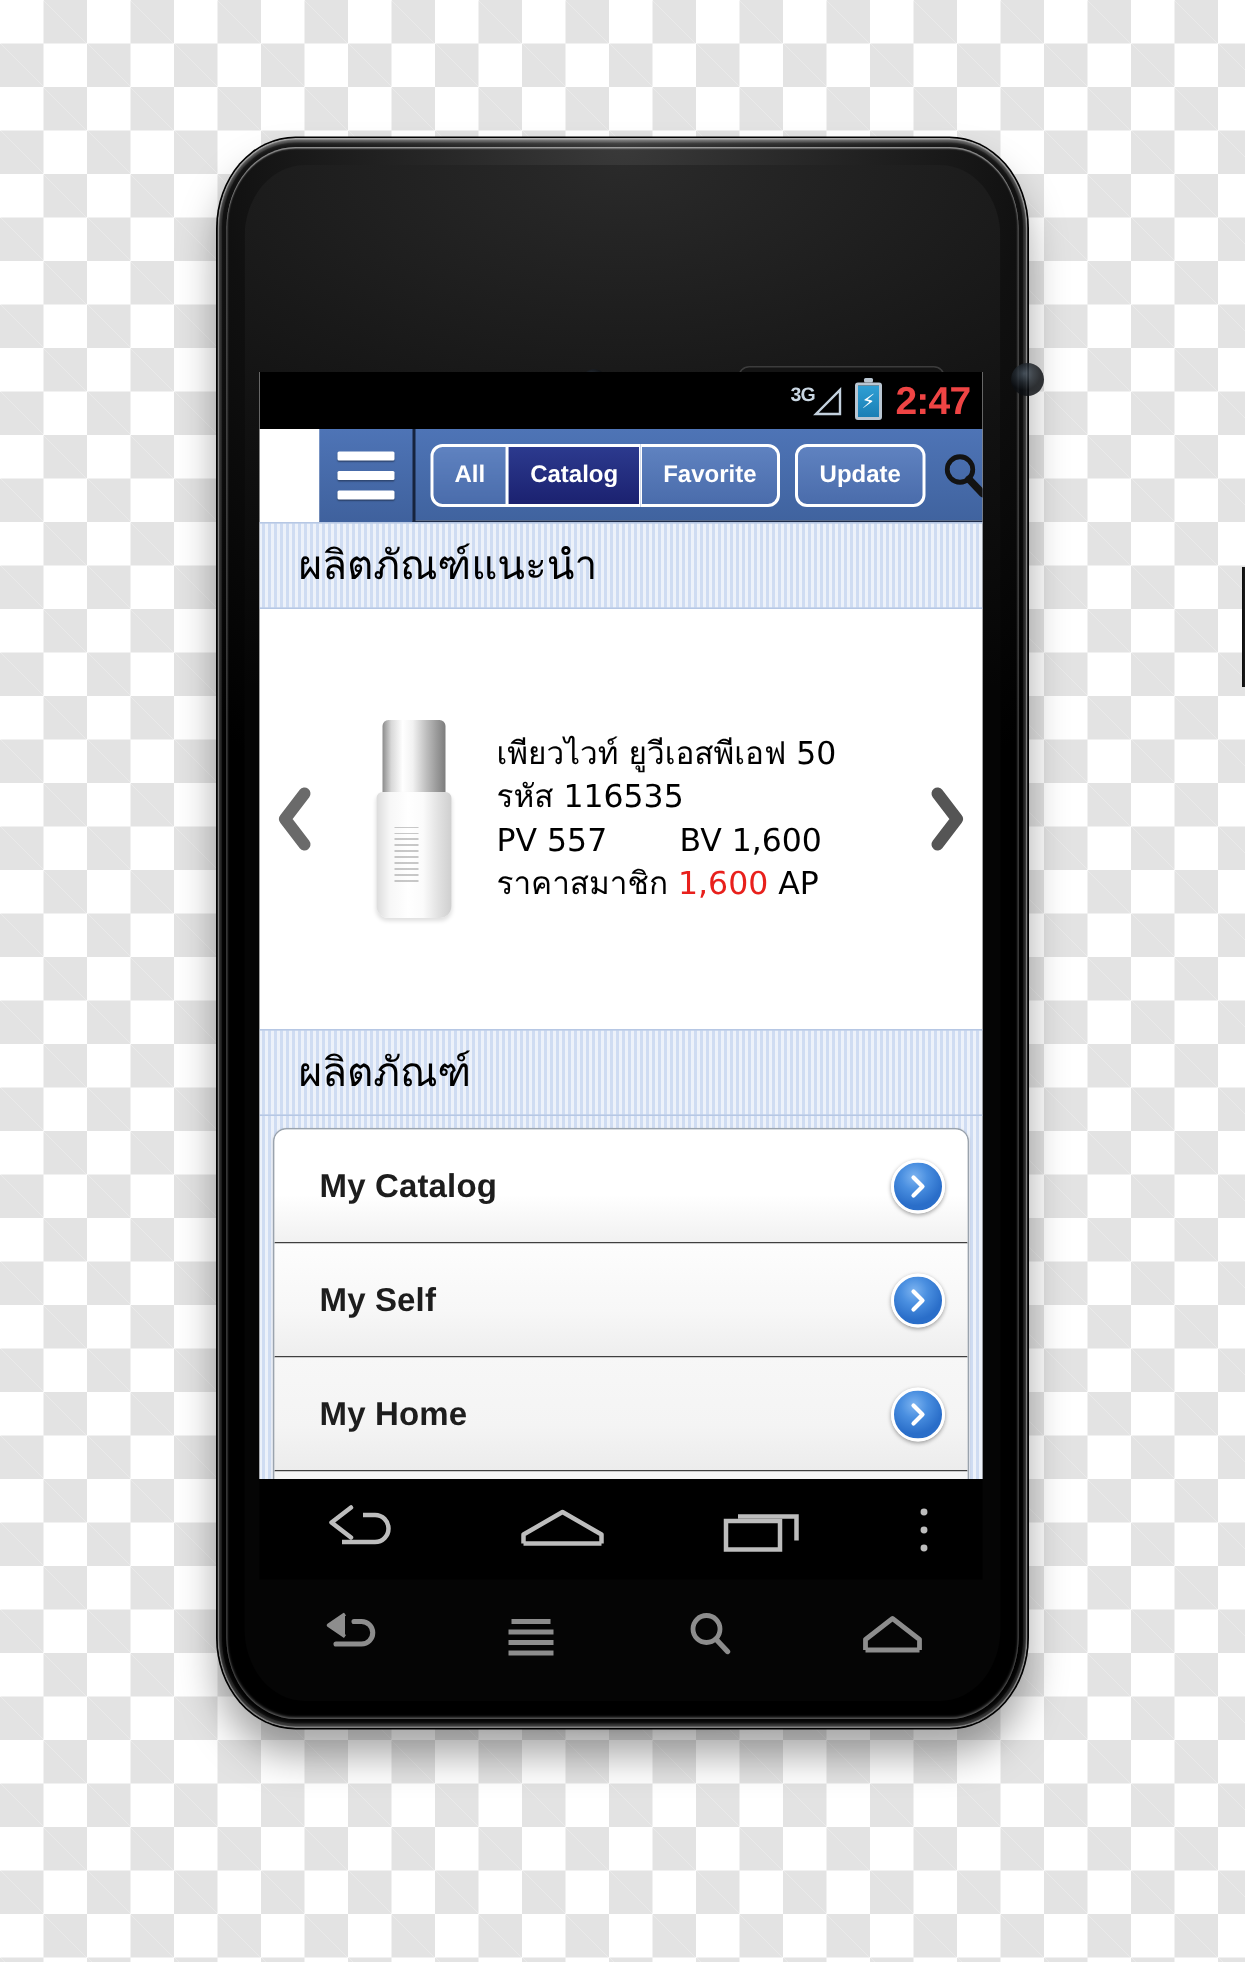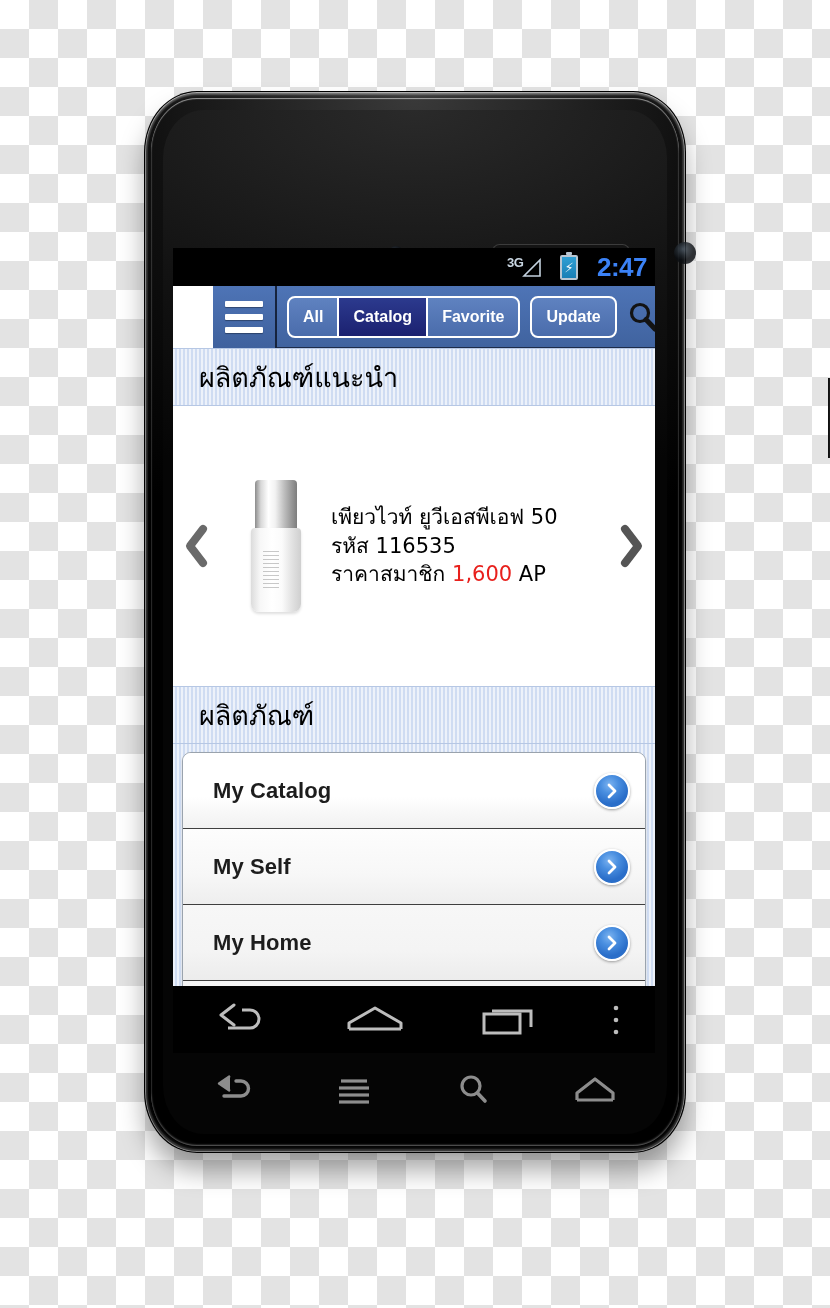--- a/index.html
+++ b/index.html
@@ -119,42 +119,42 @@
     background: #fff;
     overflow: hidden;
   }
 
   
   #statusbar {
     height: 38px;
     background: #000;
     display: flex; align-items: center; justify-content: flex-end;
     padding-right: 8px;
-    gap: 19px;
+    gap: 9px;
   }
   .sb-signal { position: relative; width: 34px; height: 24px; }
   .sb-signal .g3 {
     position: absolute; left: 0; top: 0;
     font-size: 13px; font-weight: bold; color: #c9d6e2;
     letter-spacing: -.5px;
   }
   .sb-signal svg { position: absolute; right: -1px; bottom: 0; }
   .sb-batt {
     position: relative; width: 18px; height: 25px;
     border: 2px solid #b9c6d2; border-radius: 2px;
     background: linear-gradient(#2f9fd4, #1a7fb5);
     display: flex; align-items: center; justify-content: center;
   }
   .sb-batt::before {
     content: ""; position: absolute; top: -5px; left: 4px;
     width: 6px; height: 3px; background: #b9c6d2; border-radius: 1px;
   }
   .sb-batt .bolt { color: #fff; font-size: 13px; line-height: 1; }
   .sb-time {
-    color: #3b82f6; font-size: 26px; font-weight: bold;
+    color: #ef4444; font-size: 26px; font-weight: bold;
     letter-spacing: -.5px; line-height: 1;
   }
 
   
   #appbar {
     height: 62px;
     background: linear-gradient(#4e74b6, #40639f);
     display: flex; align-items: center;
     border-bottom: 1px solid #1d2c4a;
     margin-left: 40px;
@@ -416,20 +416,23 @@
           <div class="cap"></div>
           <div class="body"></div>
           <div class="label"></div>
         </div>
       </div>
 
       <div id="product-info">
         <div class="line">เพียวไวท์ ยูวีเอสพีเอฟ 50</div>
         <div class="line">รหัส 116535</div>
         <div class="line">
+          <span class="pv">PV 557</span><span>BV 1,600</span>
+        </div>
+        <div class="line">
           <span>ราคาสมาชิก</span>
           <span class="price-red">1,600</span>
           <span>AP</span>
         </div>
       </div>
 
       <div class="carousel-arrow">
         <svg width="30" height="46" viewBox="0 0 30 46" aria-hidden="true">
           <path d="M9 6 L22 23 L9 40" fill="none" stroke="#555555" stroke-width="8" stroke-linecap="round" stroke-linejoin="round"></path>
         </svg>

